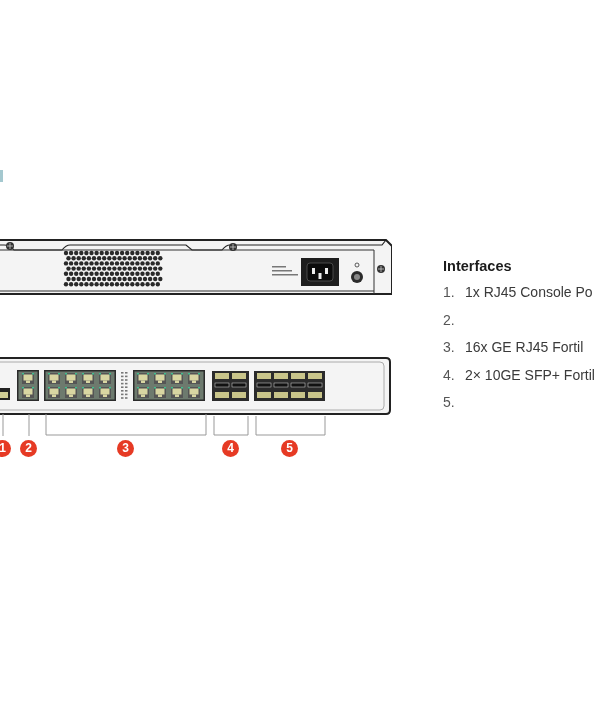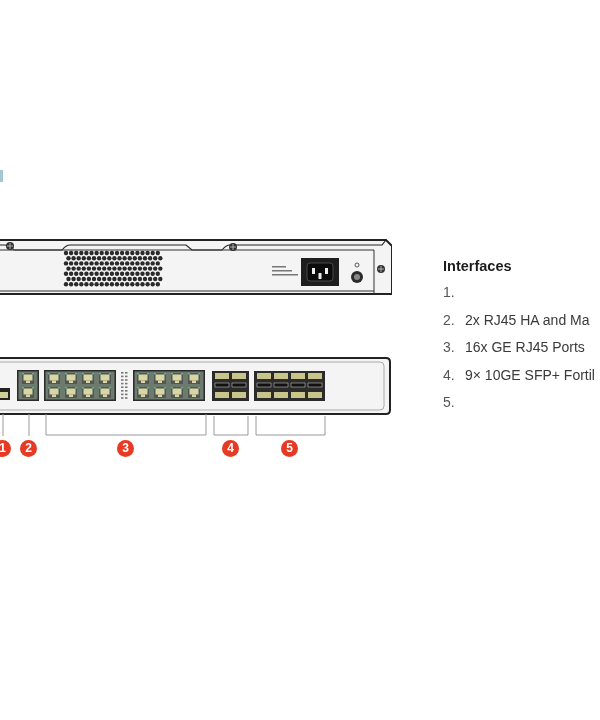--- a/index.html
+++ b/index.html
@@ -426,30 +426,30 @@
 <div class="badge" style="left:20px;">2</div>
 <div class="badge" style="left:117px;">3</div>
 <div class="badge" style="left:222px;">4</div>
 <div class="badge" style="left:281px;">5</div>
 
 <div class="interfaces">
   <h3>Interfaces</h3>
   <ol>
     <li>
         <span class="num">1.</span>
+        <span>1x RJ45 Console Po</span>
       </li>
     <li>
         <span class="num">2.</span>
-        <span>2x RJ45 HA and Ma</span>
       </li>
     <li>
         <span class="num">3.</span>
-        <span>16x GE RJ45 Ports</span>
+        <span>16x GE RJ45 Fortil</span>
       </li>
     <li>
         <span class="num">4.</span>
-        <span>9× 10GE SFP+ Fortil</span>
+        <span>2× 10GE SFP+ Fortil</span>
       </li>
     <li>
         <span class="num">5.</span>
       </li>
   </ol>
 </div>
 
 </body></html>

